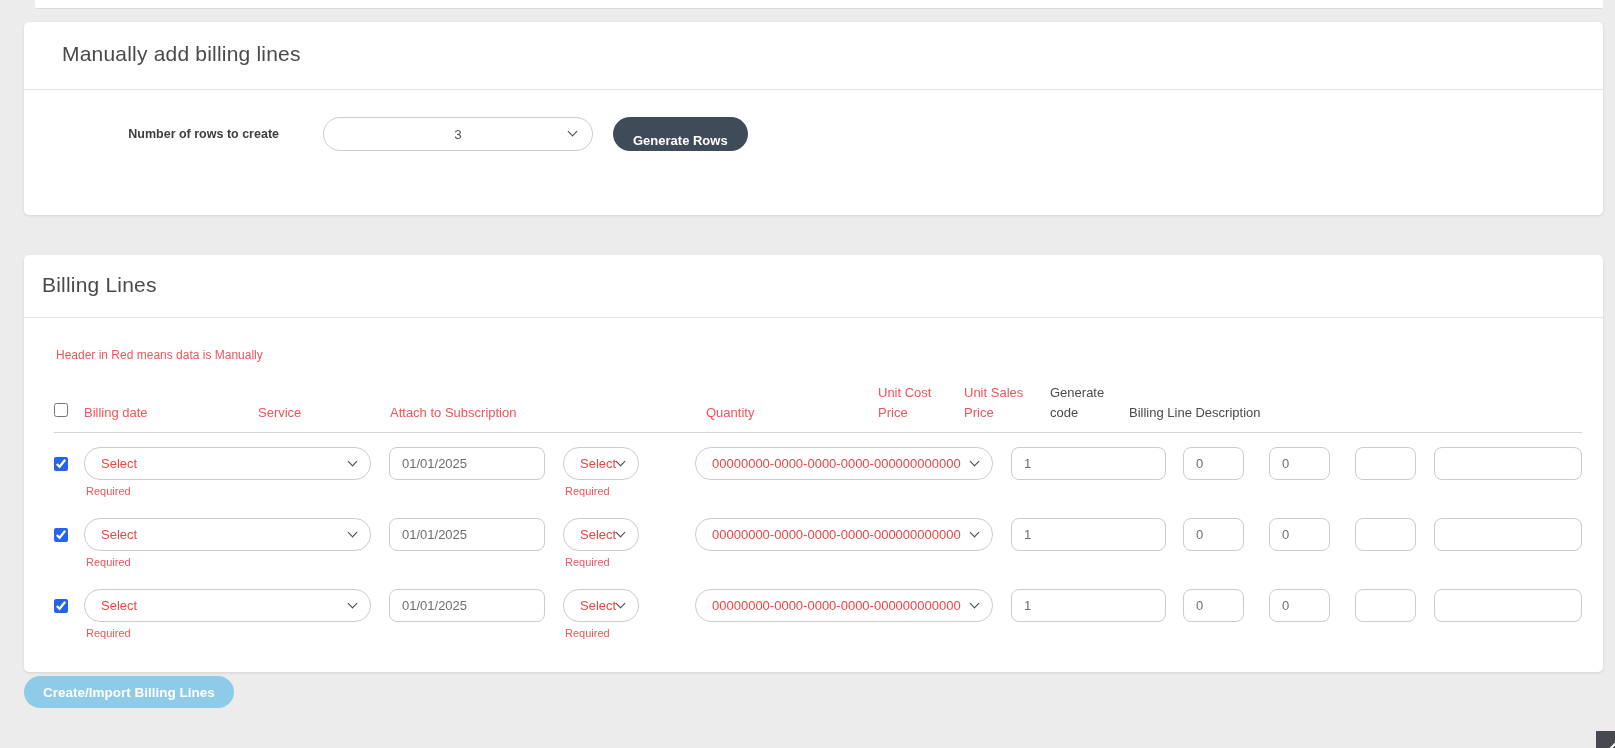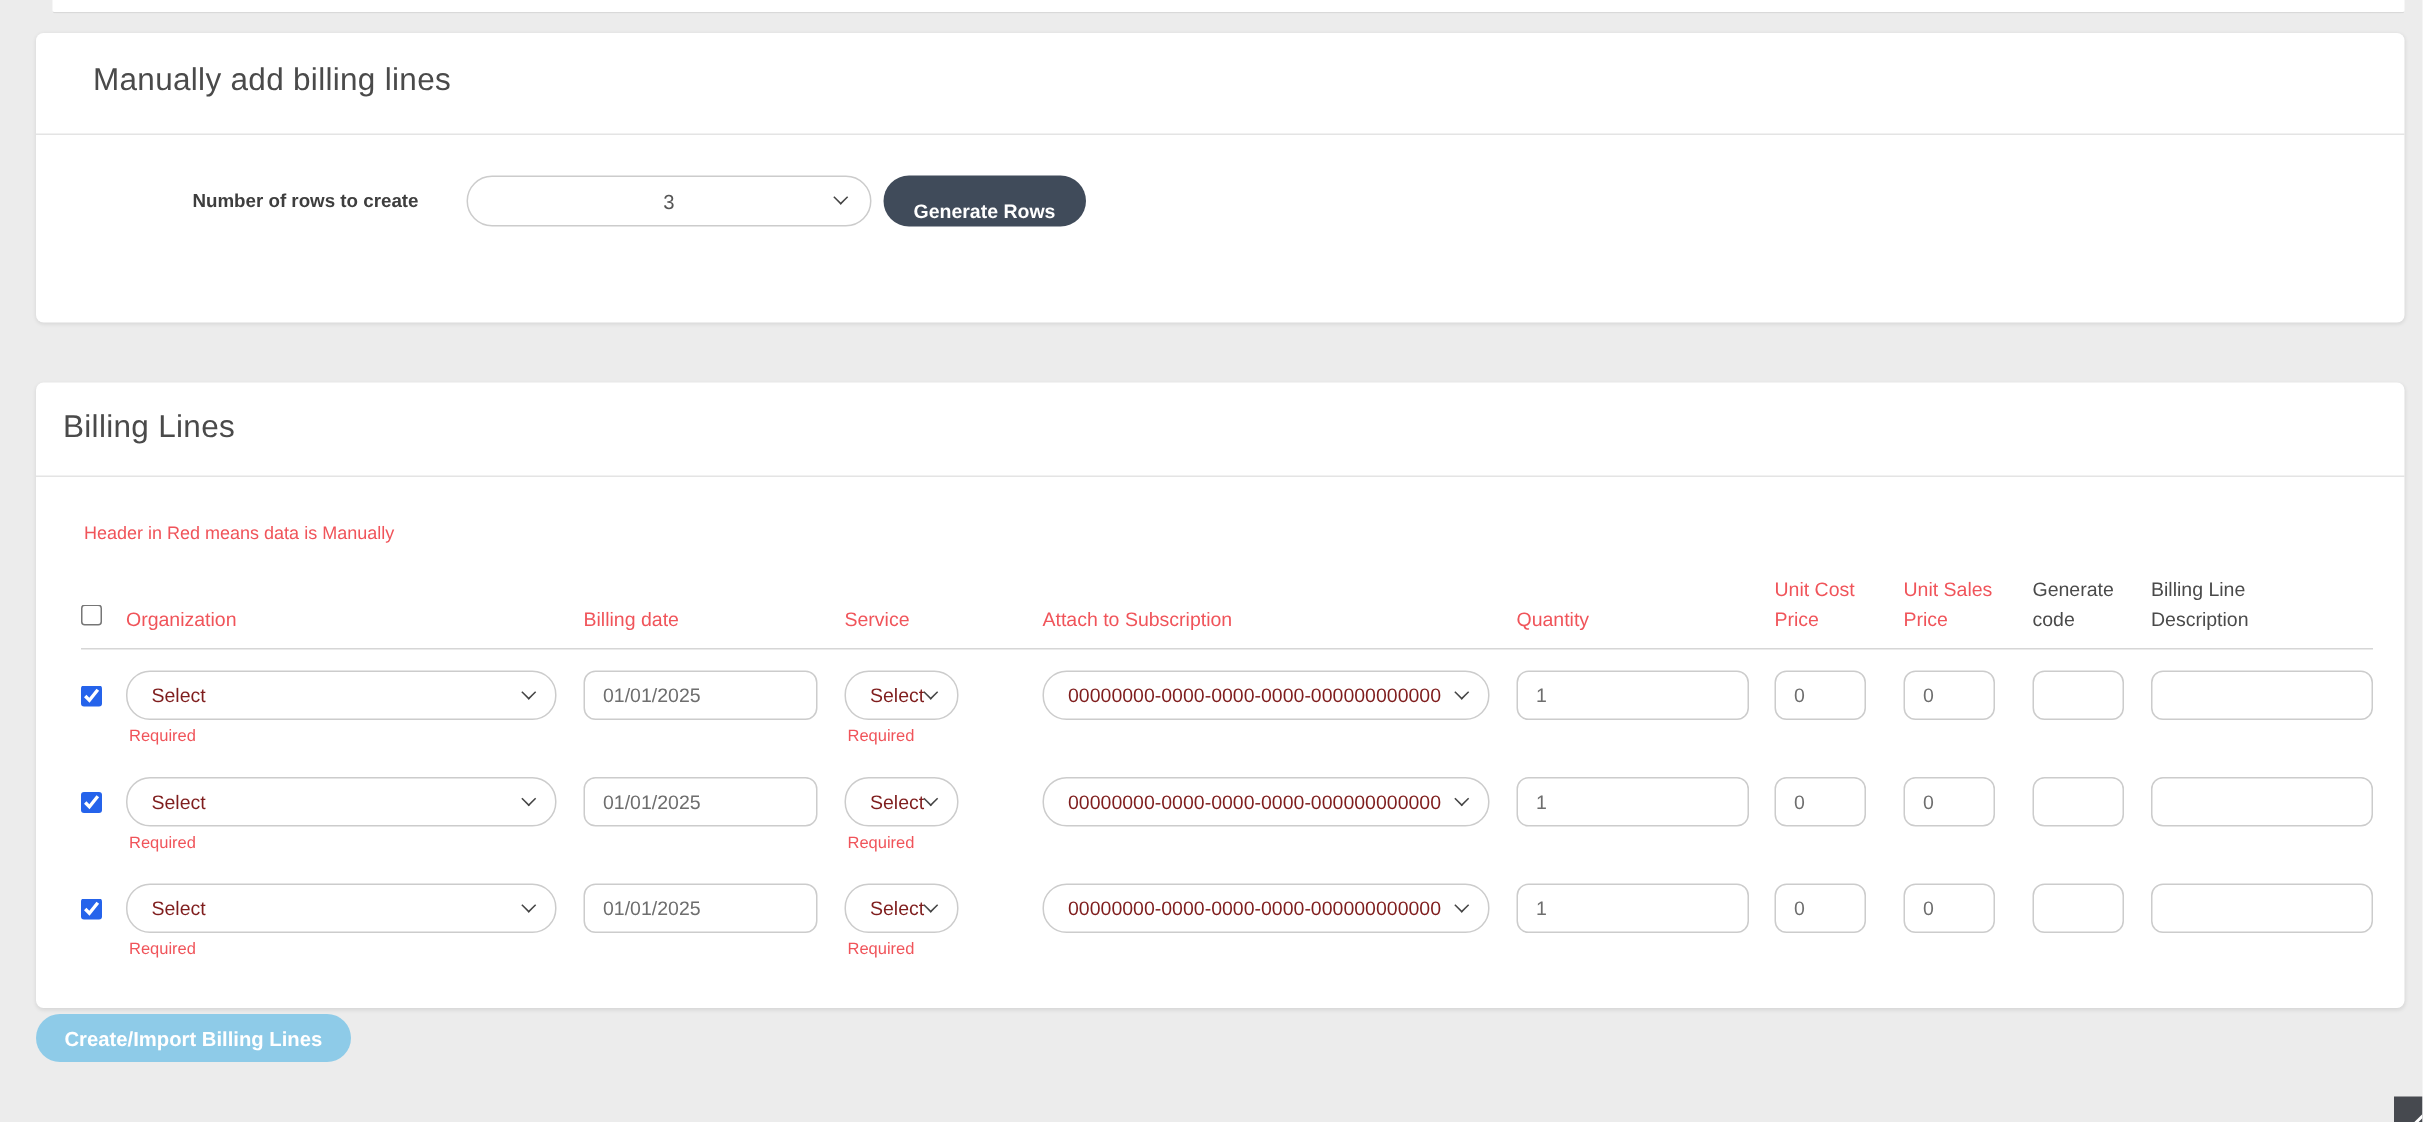--- a/index.html
+++ b/index.html
@@ -30,21 +30,21 @@
   .card-header {
     padding:20px 38px 0 38px; height:68px;
     border-bottom:1px solid #e4e4e4;
   }
   .card-2 .card-header { height:63px; padding-top:18px;padding-left:18px; }
   .card-title {
     font-size:21px; font-weight:400; color:#4a4a4a; letter-spacing:0.2px;
   }
 
   
-  .form-row { display:flex; align-items:center; padding-top:27px; }
+  .form-row { display:flex; align-items:center; padding-top:27px;gap:12px; }
   .form-label {
     width:255px; text-align:right;
     font-size:12.5px; font-weight:700; color:#3e3e3e;
   }
   .select-box {
     position:relative; height:34px; border:1px solid #cccccc;
     border-radius:17px; background:#fff; display:flex; align-items:center;
     cursor:pointer; color:#555;
   }
   .rows-select { margin-left:32px; width:270px; justify-content:center; font-size:13.5px; }
@@ -93,21 +93,21 @@
 
   .cb {
     width:14px; height:14px; accent-color:#2563eb; cursor:pointer;
   }
   .thead .cb { margin-bottom:3px; }
   .trow .cb { margin-top:10px; }
 
   .ctl-sel {
     height:33px; border:1px solid #cccccc; border-radius:16px;
     background:#fff; display:flex; align-items:center;
-    padding:0 30px 0 16px; font-size:13px; color:#7f1d1d; cursor:pointer;
+    padding:0 30px 0 16px; font-size:13px; color:#ef4444; cursor:pointer;
     position:relative; white-space:nowrap; overflow:hidden;
   }
   .ctl-sel .chev { right:14px; }
   .inp {
     height:33px; border:1px solid #cccccc; border-radius:8px;
     padding:0 12px; font-family:"Liberation Sans",sans-serif;
     font-size:13px; color:#6e6e6e; background:#fff; outline:none; width:100%;
   }
   .w-org  { width:287px; }
   .w-date { width:156px; }
@@ -165,23 +165,20 @@
     </div>
     <div class="card-2-body">
       <div class="required-banner">Header in Red means data is Manually</div>
 
       <div class="btable">
 
         <div class="thead">
           <div class="col-check">
             <input type="checkbox" class="cb" style="">
           </div>
-          <div class="col-org th req">
-            <span class="th-label">Organization</span>
-          </div>
           <div class="col-date th req">
             <span class="th-label">Billing date</span>
           </div>
           <div class="col-svc th req">
             <span class="th-label">Service</span>
           </div>
           <div class="col-sub th req">
             <span class="th-label">Attach to Subscription</span>
           </div>
           <div class="col-qty th req">

